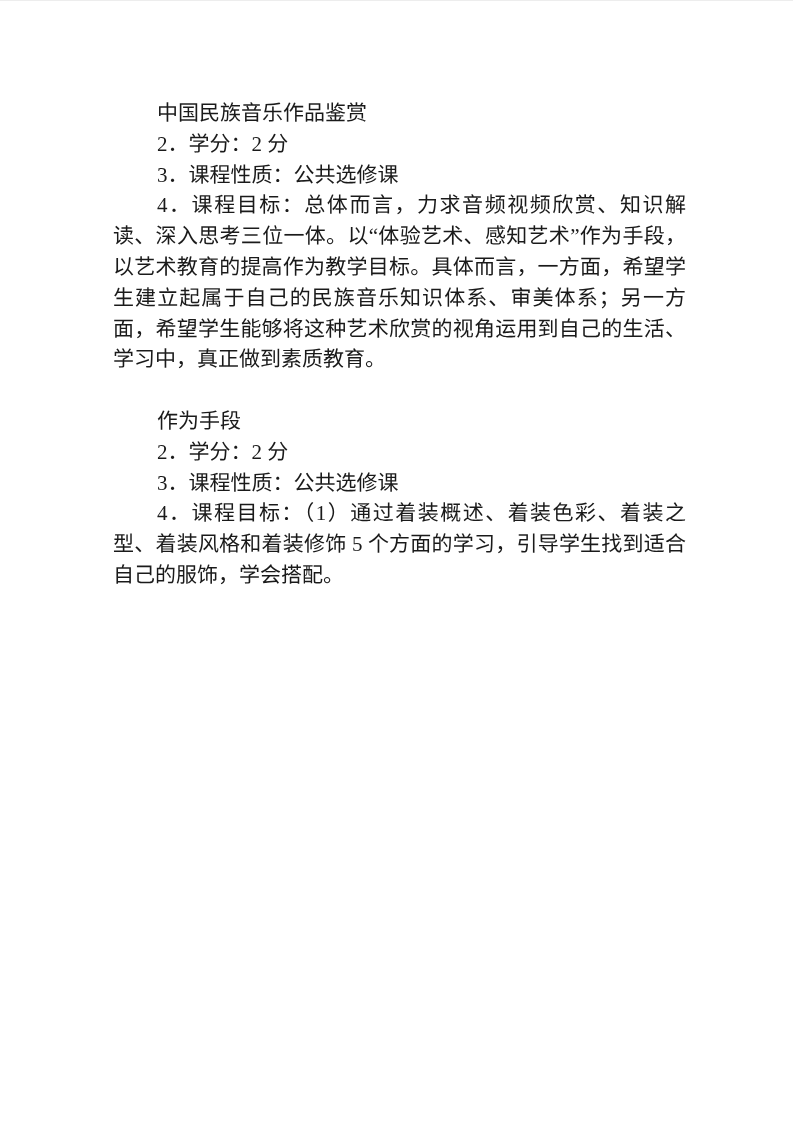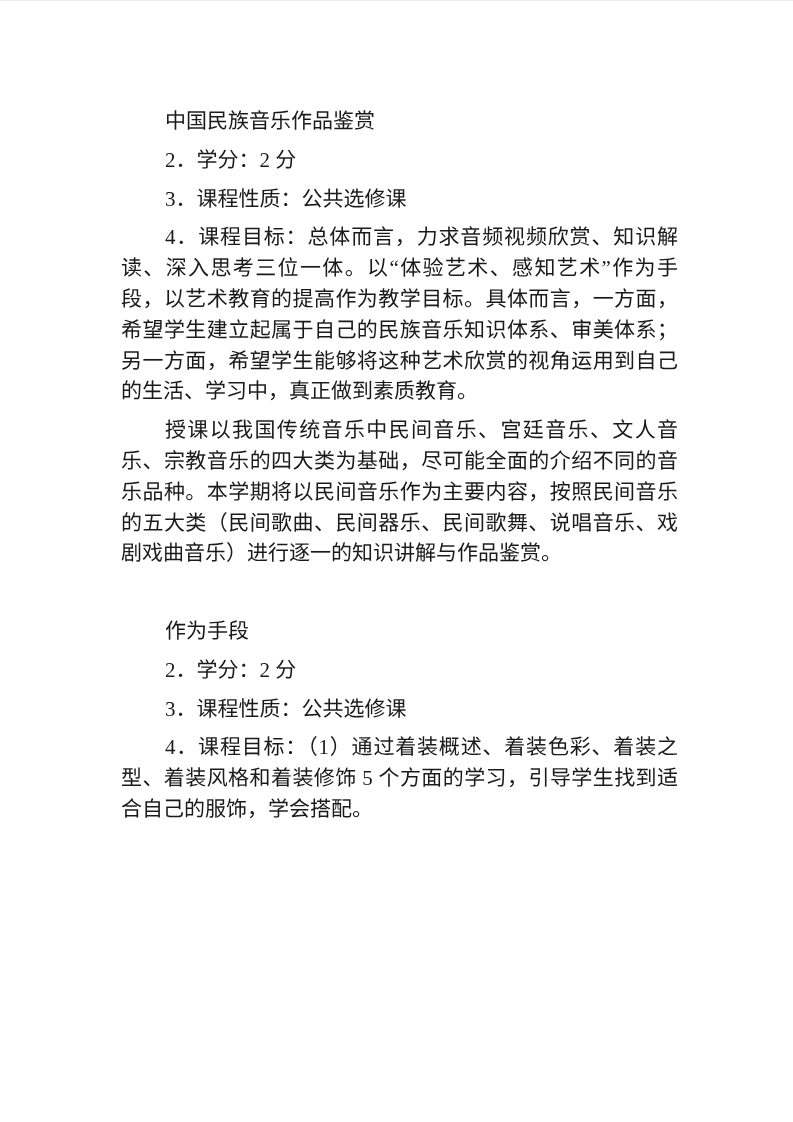--- a/index.html
+++ b/index.html
@@ -19,42 +19,41 @@
     padding: 97px 107px 40px 113px;
     background: #ffffff;
     border-top: 1px solid #ededed;
     font-family: "Liberation Serif", "DejaVu Serif", serif;
     font-size: 21px;
     line-height: 30.8px;
     color: #1a1a1a;
     overflow: hidden;
   }
   .para {
-    margin: 8px;
+    margin: 0;
     padding: 0;
     text-indent: 44px;              
     text-align: justify;
     text-justify: inter-ideograph;
     word-break: break-all;
   }
   .section-gap {
     height: 30.8px;                 
   }
 </style>
 </head>
 <body>
 
 <div class="page">
 
   <section>
     <p class="para">中国民族音乐作品鉴赏</p>
     <p class="para">2．学分：2 分</p>
     <p class="para">3．课程性质：公共选修课</p>
     <p class="para">4．课程目标：总体而言，力求音频视频欣赏、知识解读、深入思考三位一体。以“体验艺术、感知艺术”作为手段，以艺术教育的提高作为教学目标。具体而言，一方面，希望学生建立起属于自己的民族音乐知识体系、审美体系；另一方面，希望学生能够将这种艺术欣赏的视角运用到自己的生活、学习中，真正做到素质教育。</p>
-    <p class="para">授课以我国传统音乐中民间音乐、宫廷音乐、文人音乐、宗教音乐的四大类为基础，尽可能全面的介绍不同的音乐品种。本学期将以民间音乐作为主要内容，按照民间音乐的五大类（民间歌曲、民间器乐、民间歌舞、说唱音乐、戏剧戏曲音乐）进行逐一的知识讲解与作品鉴赏。</p>
   </section>
 
   <div class="section-gap"></div>
 
   <section>
     <p class="para">作为手段</p>
     <p class="para">2．学分：2 分</p>
     <p class="para">3．课程性质：公共选修课</p>
     <p class="para">4．课程目标：（1）通过着装概述、着装色彩、着装之型、着装风格和着装修饰 5 个方面的学习，引导学生找到适合自己的服饰，学会搭配。</p>
   </section>

